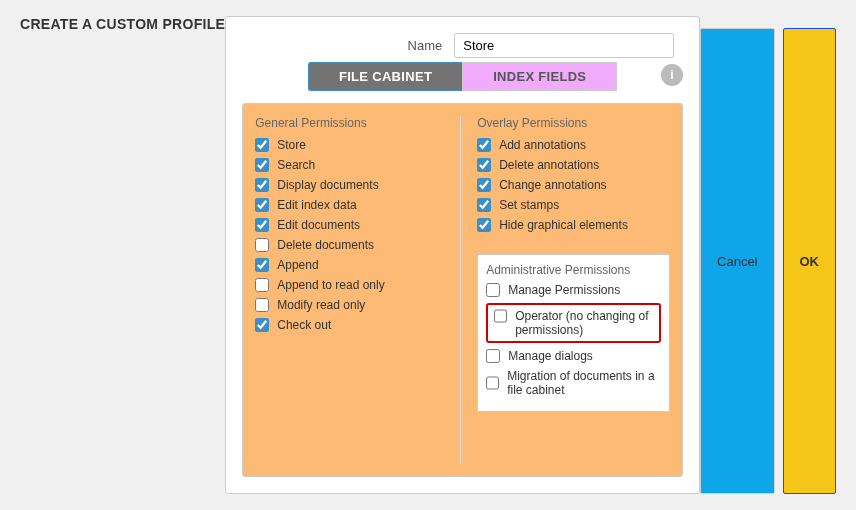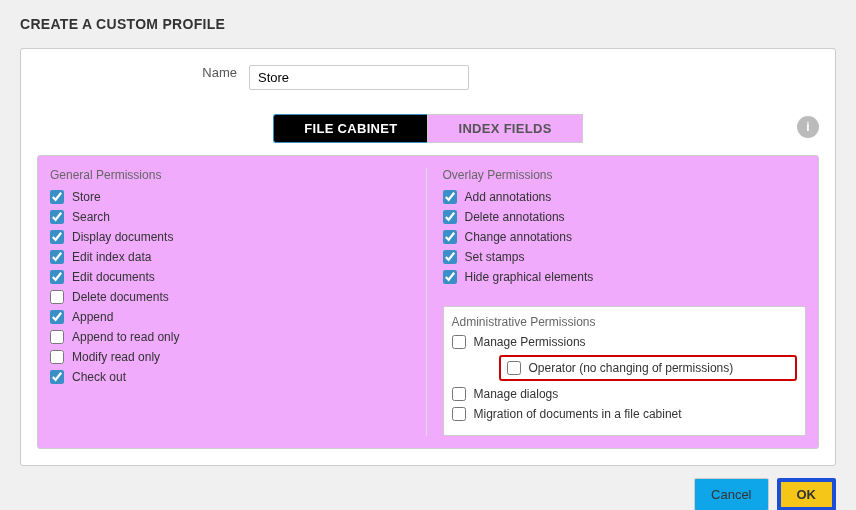--- a/index.html
+++ b/index.html
@@ -9,42 +9,42 @@
       background: #f0f0f0;
       width: 856px;
       height: 510px;
       overflow: hidden;
       color: #333;
     }
     .page-container {
       padding: 16px 20px;
       height: 100%;
       display: flex;
-      flex-direction: column;
+      flex-direction: row;
     }
     .page-title {
       font-size: 14px;
       font-weight: bold;
       color: #333;
       margin-bottom: 16px;
       letter-spacing: 0.3px;
     }
     .main-card {
       background: #fff;
       border: 1px solid #ccc;
       border-radius: 3px;
       flex: 1;
       display: flex;
       flex-direction: column;
       padding: 16px;
     }
     .name-row {
       display: flex;
-      align-items: flex-start;
-      margin-bottom: 24px;
+      align-items: center;
+      margin-bottom: 4px;
       padding-left: 160px;
     }
     .name-label {
       color: #555;
       margin-right: 12px;
       width: 40px;
       text-align: right;
     }
     .name-input {
       width: 220px;
@@ -64,21 +64,21 @@
       padding: 6px 30px;
       border: 1px solid #ccc;
       font-size: 13px;
       font-weight: bold;
       cursor: pointer;
       background: #f0abfc;
       color: #555;
       letter-spacing: 0.3px;
     }
     .tab-btn.active {
-      background: #000000;
+      background: #737373;
       color: #fff;
       border-color: #3a8fc7;
     }
     .tab-btn:first-child {
       border-radius: 3px 0 0 3px;
       border-right: none;
     }
     .tab-btn:last-child {
       border-radius: 0 3px 3px 0;
     }
@@ -94,21 +94,21 @@
       display: flex;
       align-items: center;
       justify-content: center;
       font-size: 12px;
       font-weight: bold;
       cursor: pointer;
     }
     .permissions-panel {
       border: 1px solid #ccc;
       border-radius: 3px;
-      background: #f0abfc;
+      background: #fdba74;
       flex: 1;
       display: flex;
       gap: 0;
       padding: 12px;
     }
     .left-panel {
       flex: 1;
       padding-right: 12px;
       border-right: 1px solid #ddd;
     }
@@ -149,27 +149,25 @@
       border: 1px solid #ccc;
       border-radius: 2px;
       padding: 8px;
       background: #fff;
     }
     .admin-section .section-title {
       margin-bottom: 6px;
     }
     .operator-row {
       display: flex;
-      align-items: center;
       margin-bottom: 6px;
       border: 2px solid #cc0000;
       padding: 4px 6px;
       border-radius: 3px;
       background: #fff;
-      margin-left: 47px;
     }
     .operator-row input[type="checkbox"] {
       width: 14px;
       height: 14px;
       margin-right: 8px;
       cursor: pointer;
     }
     .operator-row label {
       font-size: 12px;
       color: #333;
@@ -184,21 +182,21 @@
       padding: 5px 16px;
       border: 1px solid #ccc;
       background: #0ea5e9;
       font-size: 13px;
       cursor: pointer;
       border-radius: 2px;
       color: #333;
     }
     .btn-ok {
       padding: 5px 16px;
-      border: 4px solid #1d4ed8;
+      border: 1px solid #1d4ed8;
       background: #f5c518;
       font-size: 13px;
       font-weight: bold;
       cursor: pointer;
       border-radius: 2px;
       color: #333;
     }
   </style>
 </head>
 <body>

